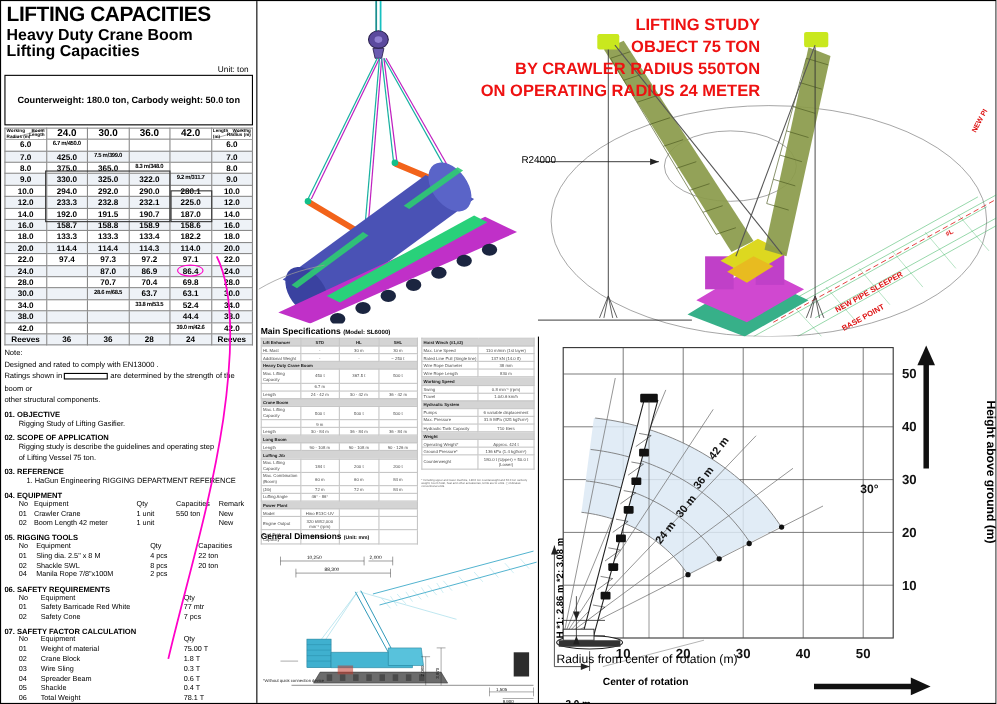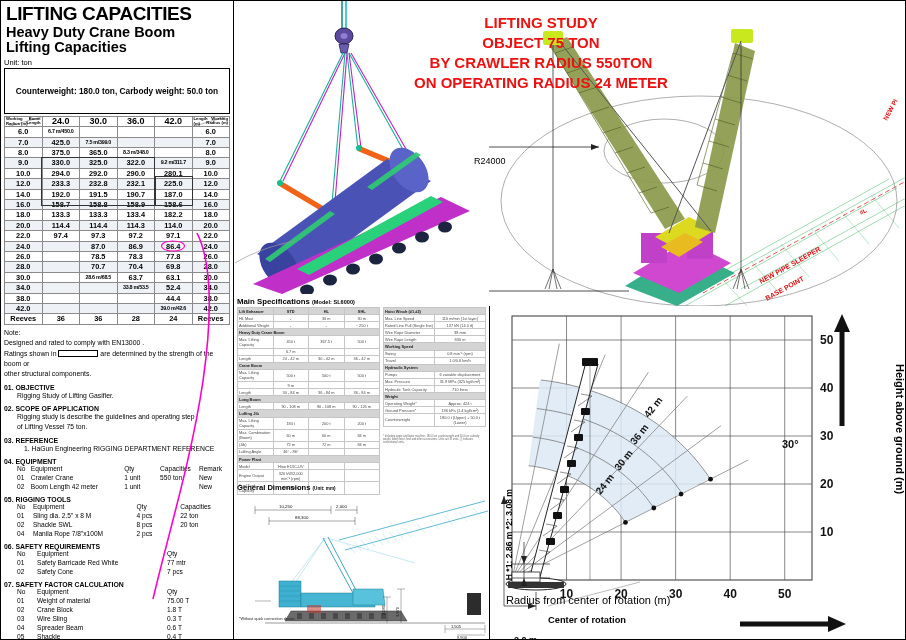--- a/index.html
+++ b/index.html
@@ -12,21 +12,21 @@
     overflow:hidden;
     color:#000;
   }
   .page { position:absolute; inset:0; border:1px solid #000; }
 
   
   #left-panel { position:absolute; left:0; top:0; width:233px; height:638px;
                 border-right:1px solid #000; padding:2px 3px; }
   #doc-title { font-size:19px; font-weight:bold; letter-spacing:-0.4px; line-height:1.0; margin:1px 0 2px 2px; }
   #doc-sub { font-size:14.5px; font-weight:bold; line-height:1.06; margin:0 0 2px 2px; }
-  #unit-label { font-size:7.5px; text-align:left; padding-right:4px; margin-bottom:1px; }
+  #unit-label { font-size:7.5px; text-align:right; padding-right:4px; margin-bottom:1px; }
   #cw-box { border:1px solid #000; font-size:8.3px; font-weight:bold; text-align:center;
             padding:17px 0; margin-bottom:2px; }
 
   
   table.cap { border-collapse:collapse; width:100%; font-size:7.4px; table-layout:fixed;border-radius:25px; }
   table.cap td, table.cap th { border:1px solid #8a8a8a; text-align:center; height:9.6px;
                                padding:0; line-height:9.4px; font-weight:bold; }
   table.cap tr:nth-child(even) td { background:#eef2f7; }
   table.cap td.rad { width:16.5%; }
   table.cap td.val { width:16.8%; }
@@ -78,24 +78,24 @@
                color:#666; line-height:3.2px; }
 
   
   #gd-head { position:absolute; left:2px; top:482px; font-size:7.6px; font-weight:bold; }
   #gd-head span.u { font-size:4.6px; font-weight:bold; }
   #gd-illus { position:absolute; left:0; top:492px; width:253px; height:146px; }
   #gd-note { position:absolute; left:4px; top:616px; font-size:3.8px; color:#222; }
 
   
   #right-top { position:absolute; left:488px; top:0; width:417px; height:305px; }
-  #red-title { position:absolute; left:-98px; top:12px; width:300px; text-align:center;
+  #red-title { position:absolute; left:-98px; top:12px; width:300px; text-align:right;
                color:#ee1111; font-size:15px; font-weight:bold; line-height:20px;
                z-index:30; white-space:nowrap; }
-  #r-dim { position:absolute; left:-15px; top:139px; font-size:9px; font-weight:normal; z-index:25;margin-top:16px; }
+  #r-dim { position:absolute; left:-15px; top:139px; font-size:9px; font-weight:normal; z-index:25; }
 
   
   #chart-wrap { position:absolute; left:488px; top:305px; width:417px; height:334px;
                 border-left:1px solid #000; }
   #chart-svg { position:absolute; left:0; top:0; }
   #xaxis-title { position:absolute; left:124px; top:592px; font-size:11px; font-weight:normal;text-align:center; }
   #yaxis-title { position:absolute; right:0px; top:352px; font-size:11px; font-weight:bold;
                  writing-mode:vertical-rl; }
   #center-rot-lbl { position:absolute; left:148px; top:616px; font-size:9.3px; font-weight:bold; }
   #h-label { position:absolute; left:8px; top:485px; font-size:8.6px; font-weight:bold;
@@ -232,28 +232,20 @@
             </tr>
             <tr>
               <td class="rad">24.0</td>
               <td class="val"></td>
               <td class="val">87.0</td>
               <td class="val">86.9</td>
               <td class="val hl-cell">86.4<span class="ellipse"></span></td>
               <td class="rad">24.0</td>
             </tr>
             <tr>
-              <td class="rad">26.0</td>
-              <td class="val"></td>
-              <td class="val">78.5</td>
-              <td class="val">78.3</td>
-              <td class="val">77.8</td>
-              <td class="rad">26.0</td>
-            </tr>
-            <tr>
               <td class="rad">28.0</td>
               <td class="val"></td>
               <td class="val">70.7</td>
               <td class="val">70.4</td>
               <td class="val">69.8</td>
               <td class="rad">28.0</td>
             </tr>
             <tr>
               <td class="rad">30.0</td>
               <td class="val"></td>

